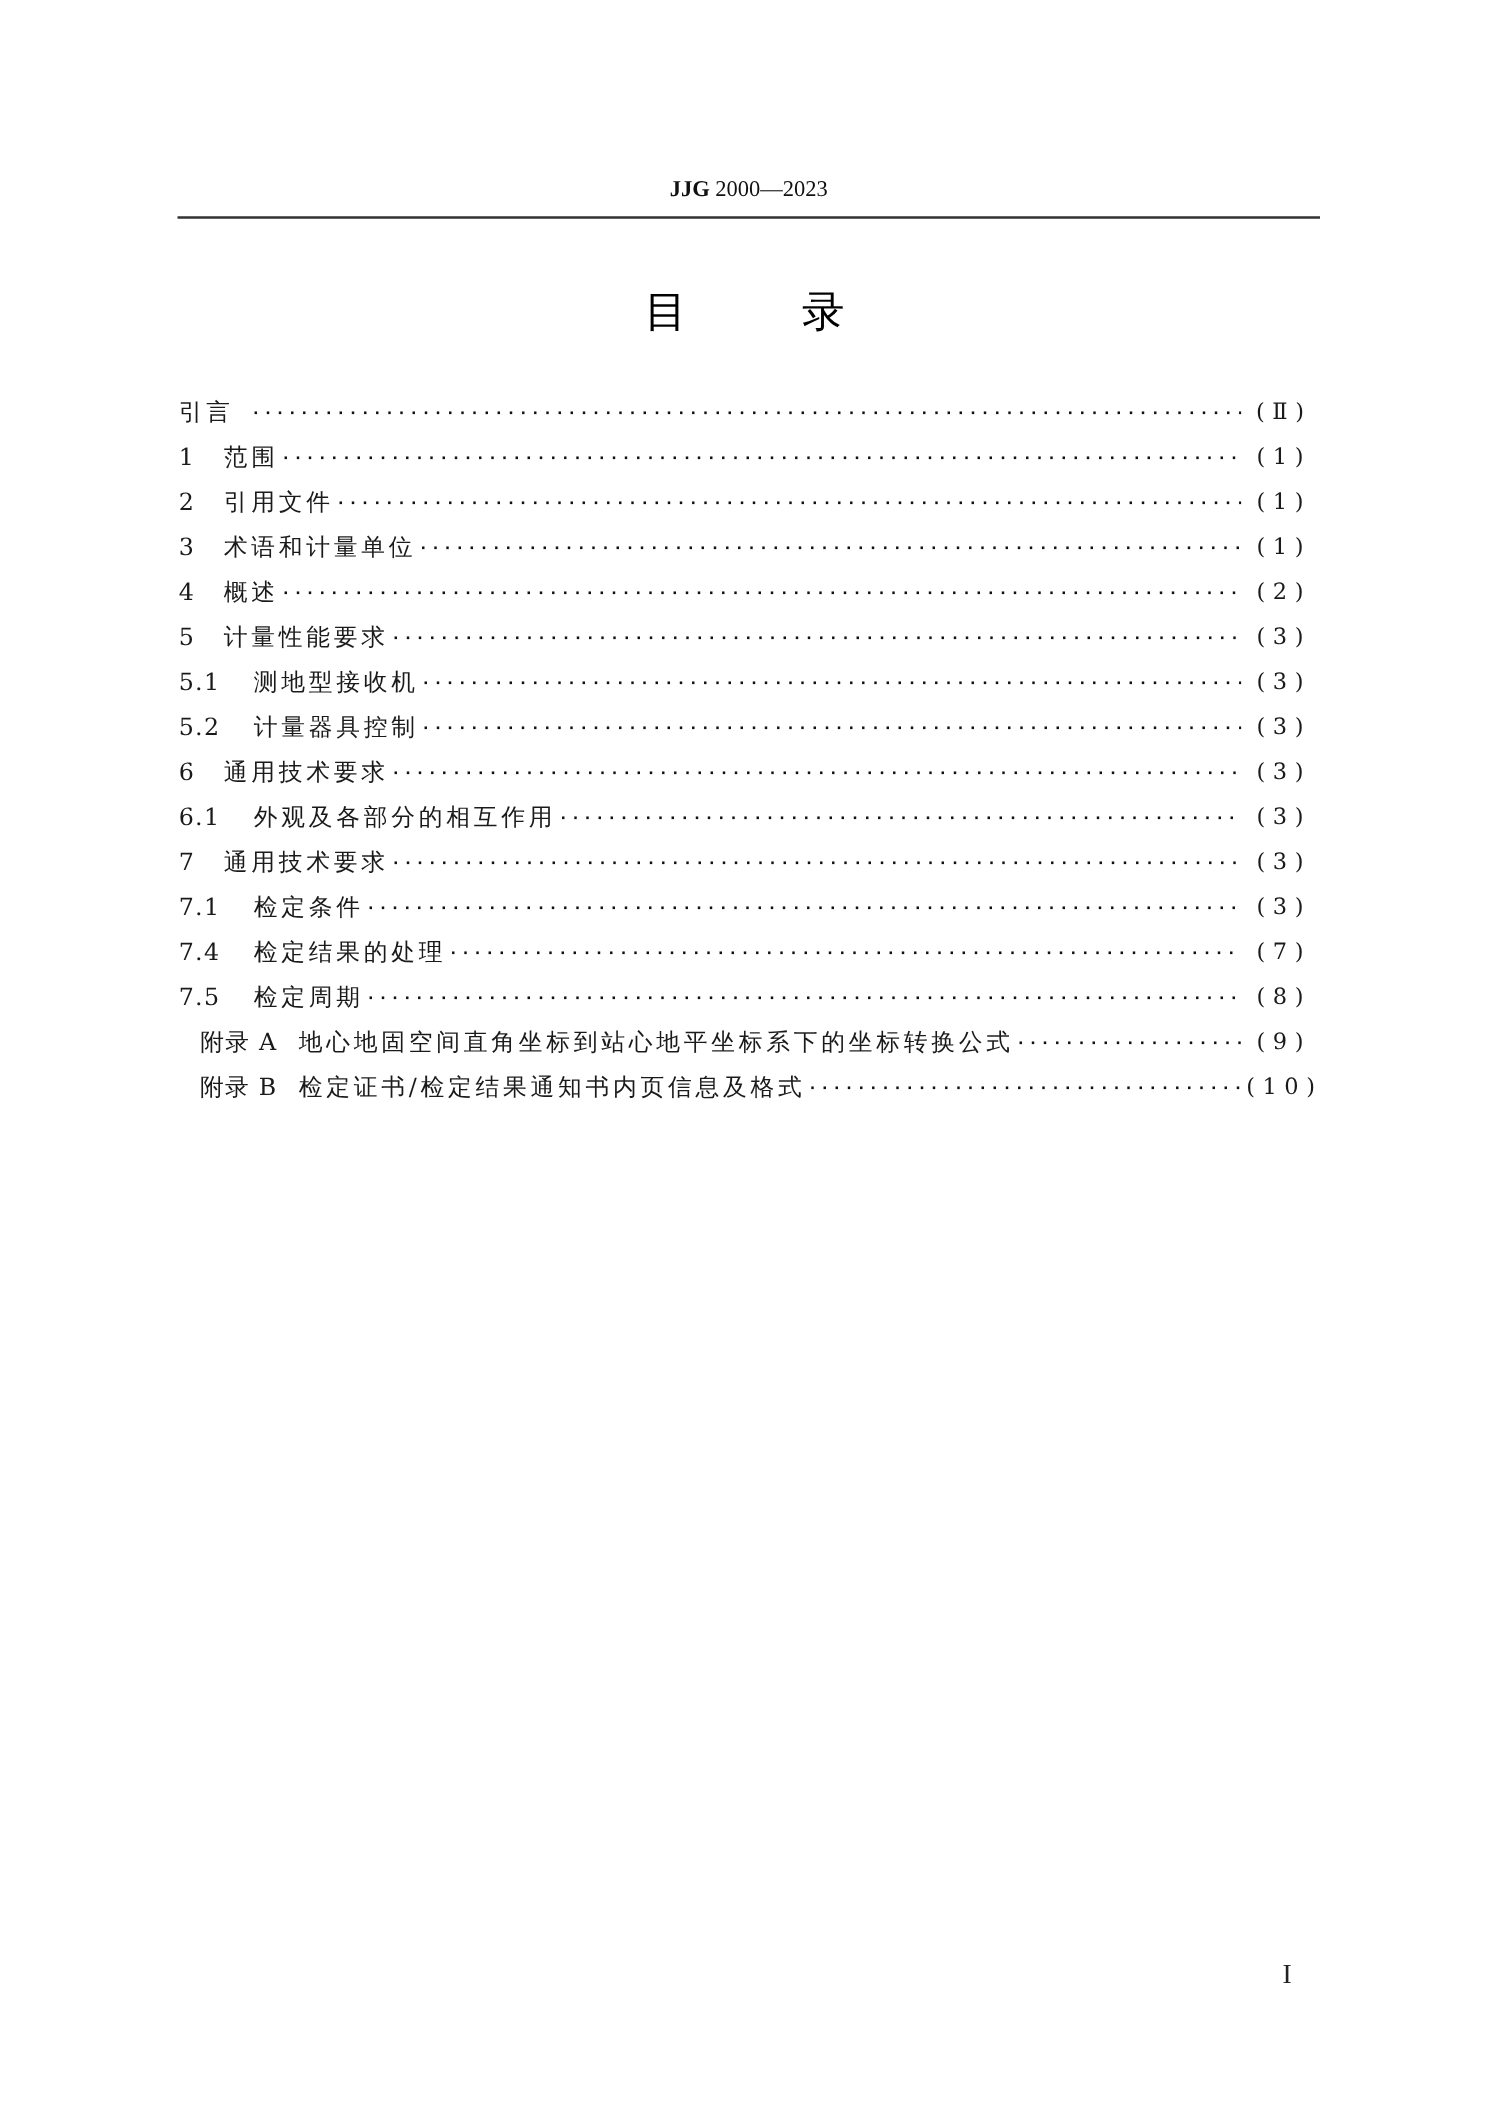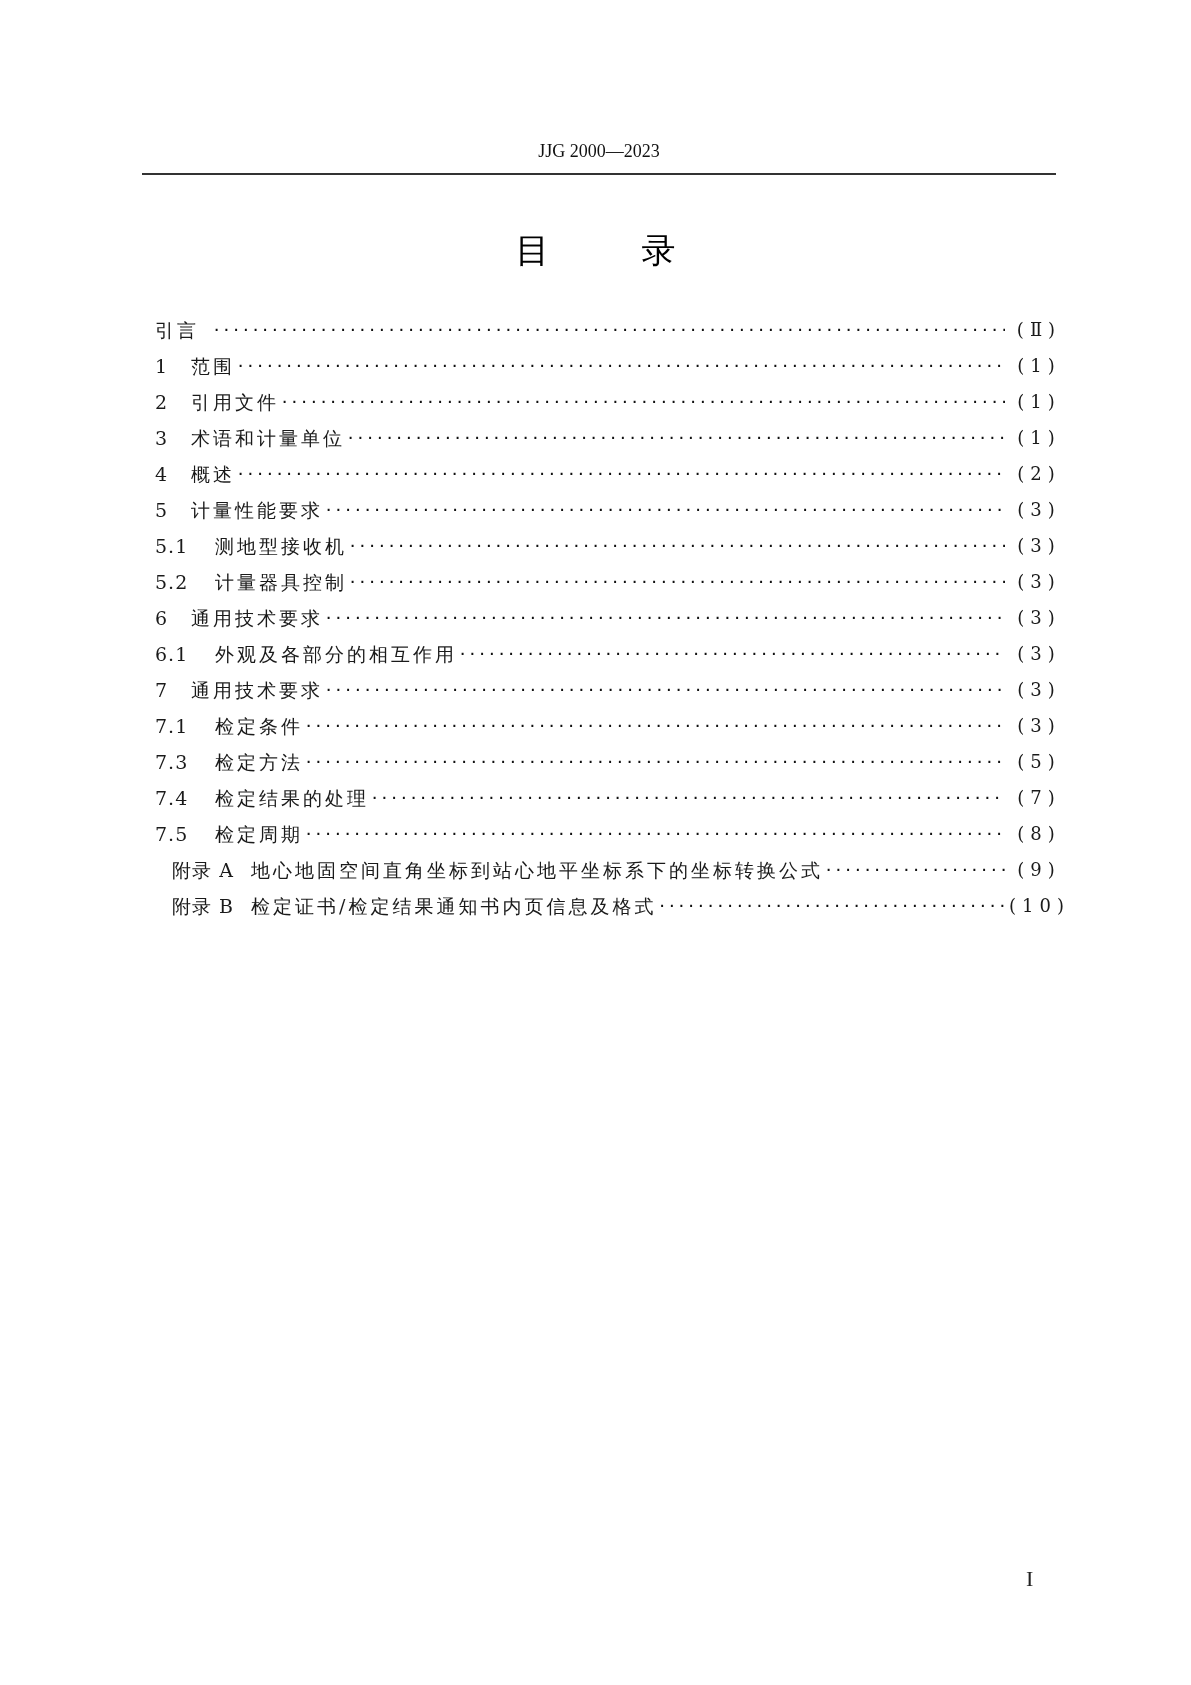--- a/index.html
+++ b/index.html
@@ -1,33 +1,33 @@
 <!DOCTYPE html>
 <html><head>
 <meta charset="utf-8">
 <style>
   html, body { margin: 0; padding: 0; background: #ffffff; }
   body { width: 1191px; height: 1685px; position: relative; overflow: hidden; color: #1a1a1a; }
   .page-header {
     position: absolute; left: 142px; top: 140px; width: 914px; text-align: center;
     font-family: "Liberation Serif", serif; font-size: 18px; line-height: 22px; color: #111;
   }
-  .page-header .code { font-weight: normal; }
+  .page-header .code { font-weight: bold; }
   .header-rule {
     position: absolute; left: 142px; top: 173px; width: 914px; height: 2px; background: #333;
   }
   .toc-title {
     position: absolute; left: 0; top: 230px; width: 1191px; text-align: center;
     font-family: "DejaVu Sans", sans-serif; font-size: 34px; line-height: 40px; font-weight: normal; color: #000;
   }
   .toc-title span { display: inline-block; }
   .toc-title .gap { width: 92px; }
   .toc {
     position: absolute; left: 143px; top: 312px; width: 914px;
-    font-family: "DejaVu Serif", serif; font-size: 19px; color: #1a1a1a; margin-left: 12px;
+    font-family: "DejaVu Serif", serif; font-size: 19px; color: #1a1a1a;
   }
   .toc-row {
     display: flex; align-items: center; height: 36px; line-height: 36px; white-space: nowrap;
   }
   .toc-num { display: inline-block; letter-spacing: 1px; }
   .toc-num.lvl1 { width: 36px; }
   .toc-num.lvl2 { width: 60px; }
   .toc-num.appx { width: 96px; text-align: center; }
   .toc-num.none { width: 0; }
   .toc-label { letter-spacing: 3px; }
@@ -130,26 +130,20 @@
     <span class="toc-leader"></span>
     <span class="toc-page">(3)</span>
   </div>
     <div class="toc-row">
     <span class="toc-num lvl2">7.1</span>
     <span class="toc-label">检定条件</span>
     <span class="toc-leader"></span>
     <span class="toc-page">(3)</span>
   </div>
     <div class="toc-row">
-    <span class="toc-num lvl2">7.3</span>
-    <span class="toc-label">检定方法</span>
-    <span class="toc-leader"></span>
-    <span class="toc-page">(5)</span>
-  </div>
-    <div class="toc-row">
     <span class="toc-num lvl2">7.4</span>
     <span class="toc-label">检定结果的处理</span>
     <span class="toc-leader"></span>
     <span class="toc-page">(7)</span>
   </div>
     <div class="toc-row">
     <span class="toc-num lvl2">7.5</span>
     <span class="toc-label">检定周期</span>
     <span class="toc-leader"></span>
     <span class="toc-page">(8)</span>

